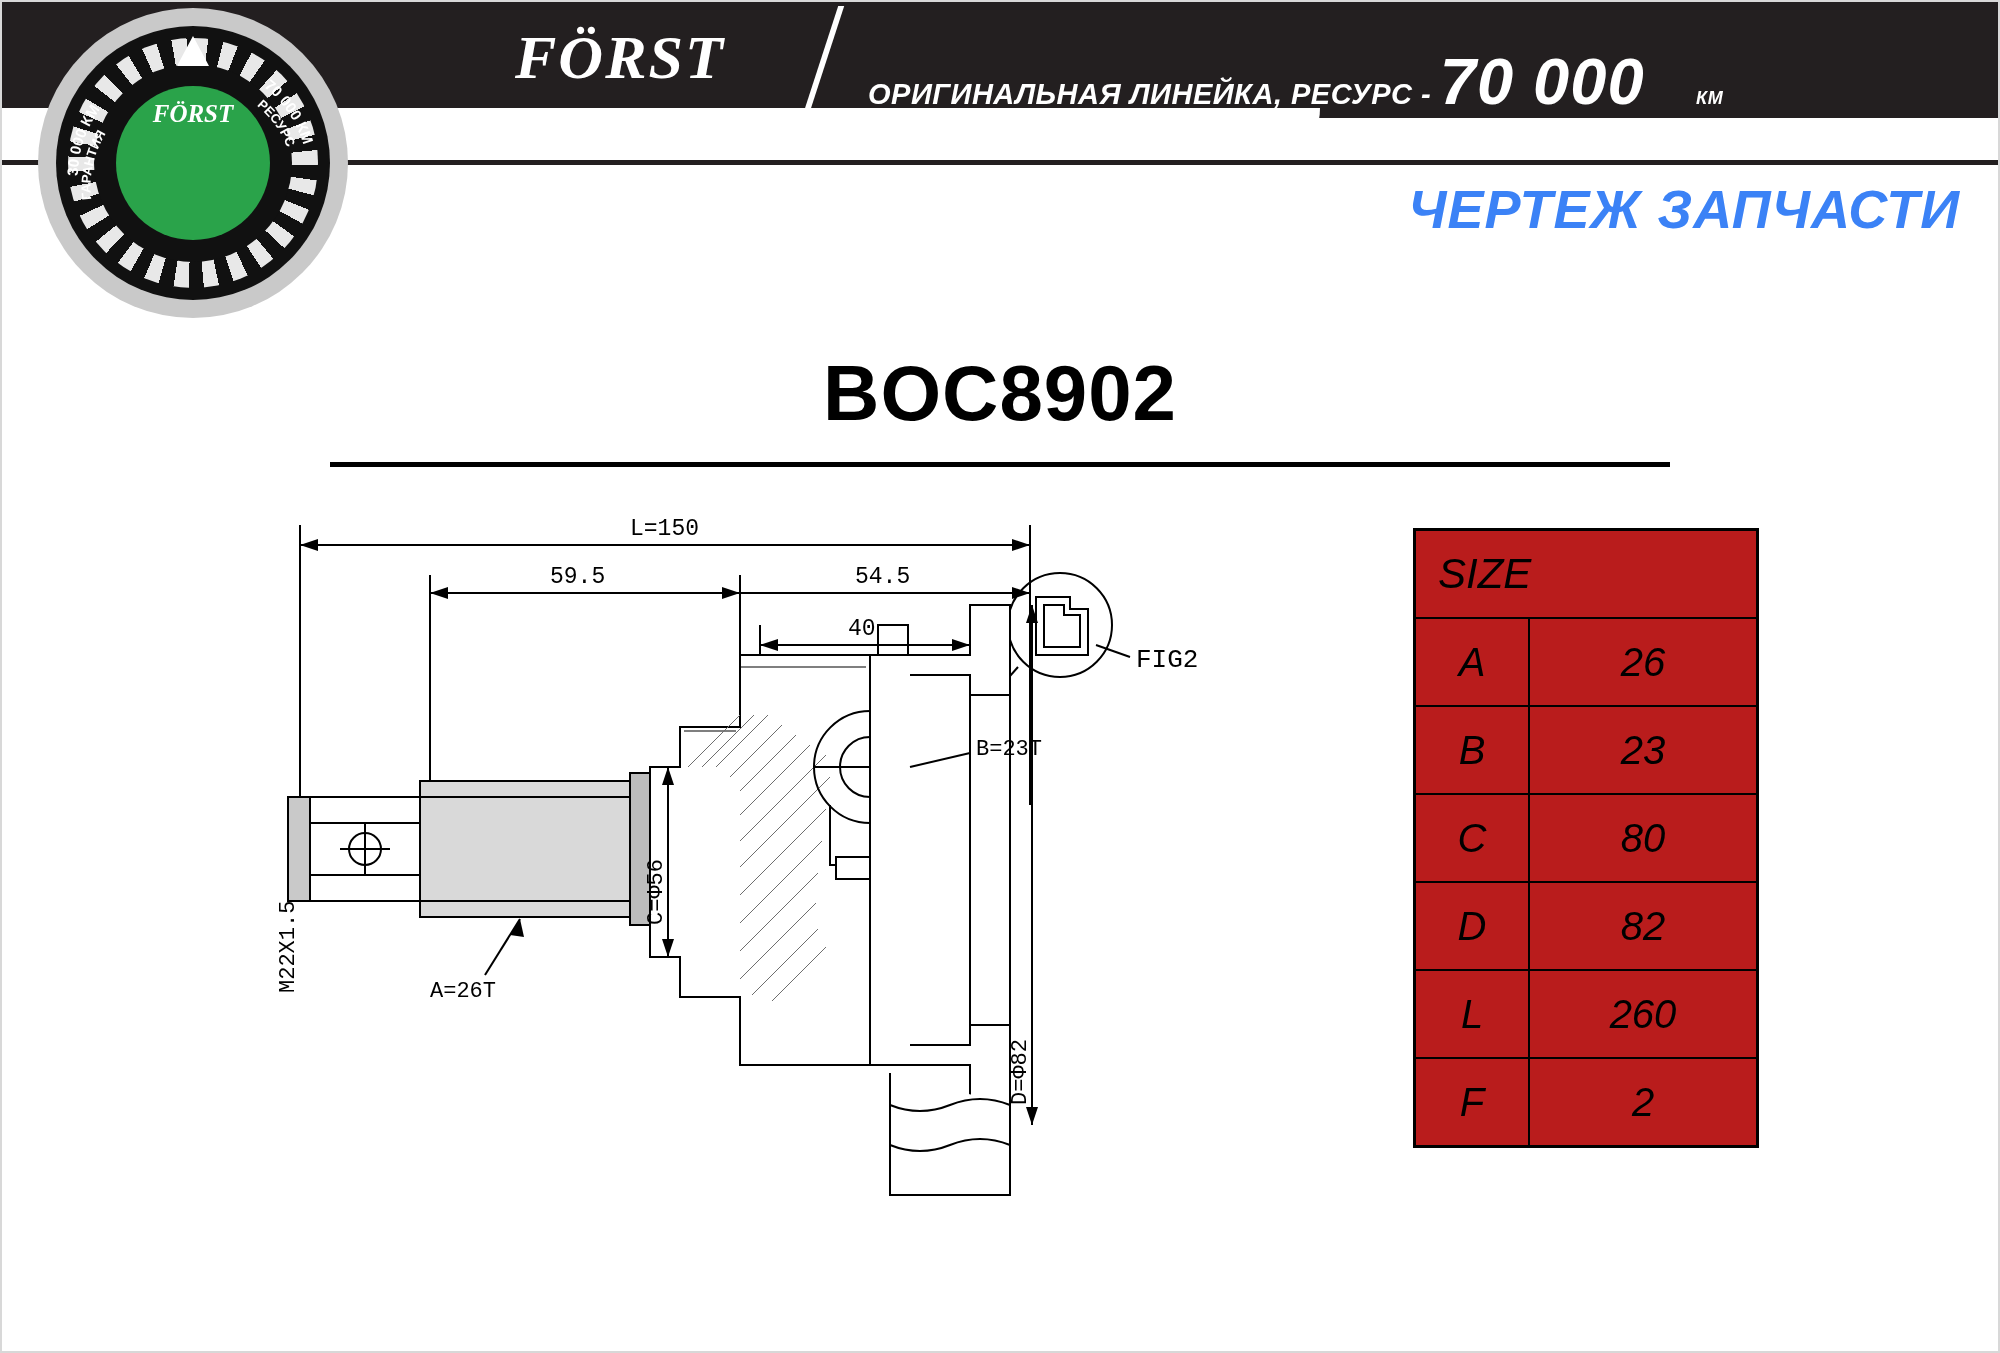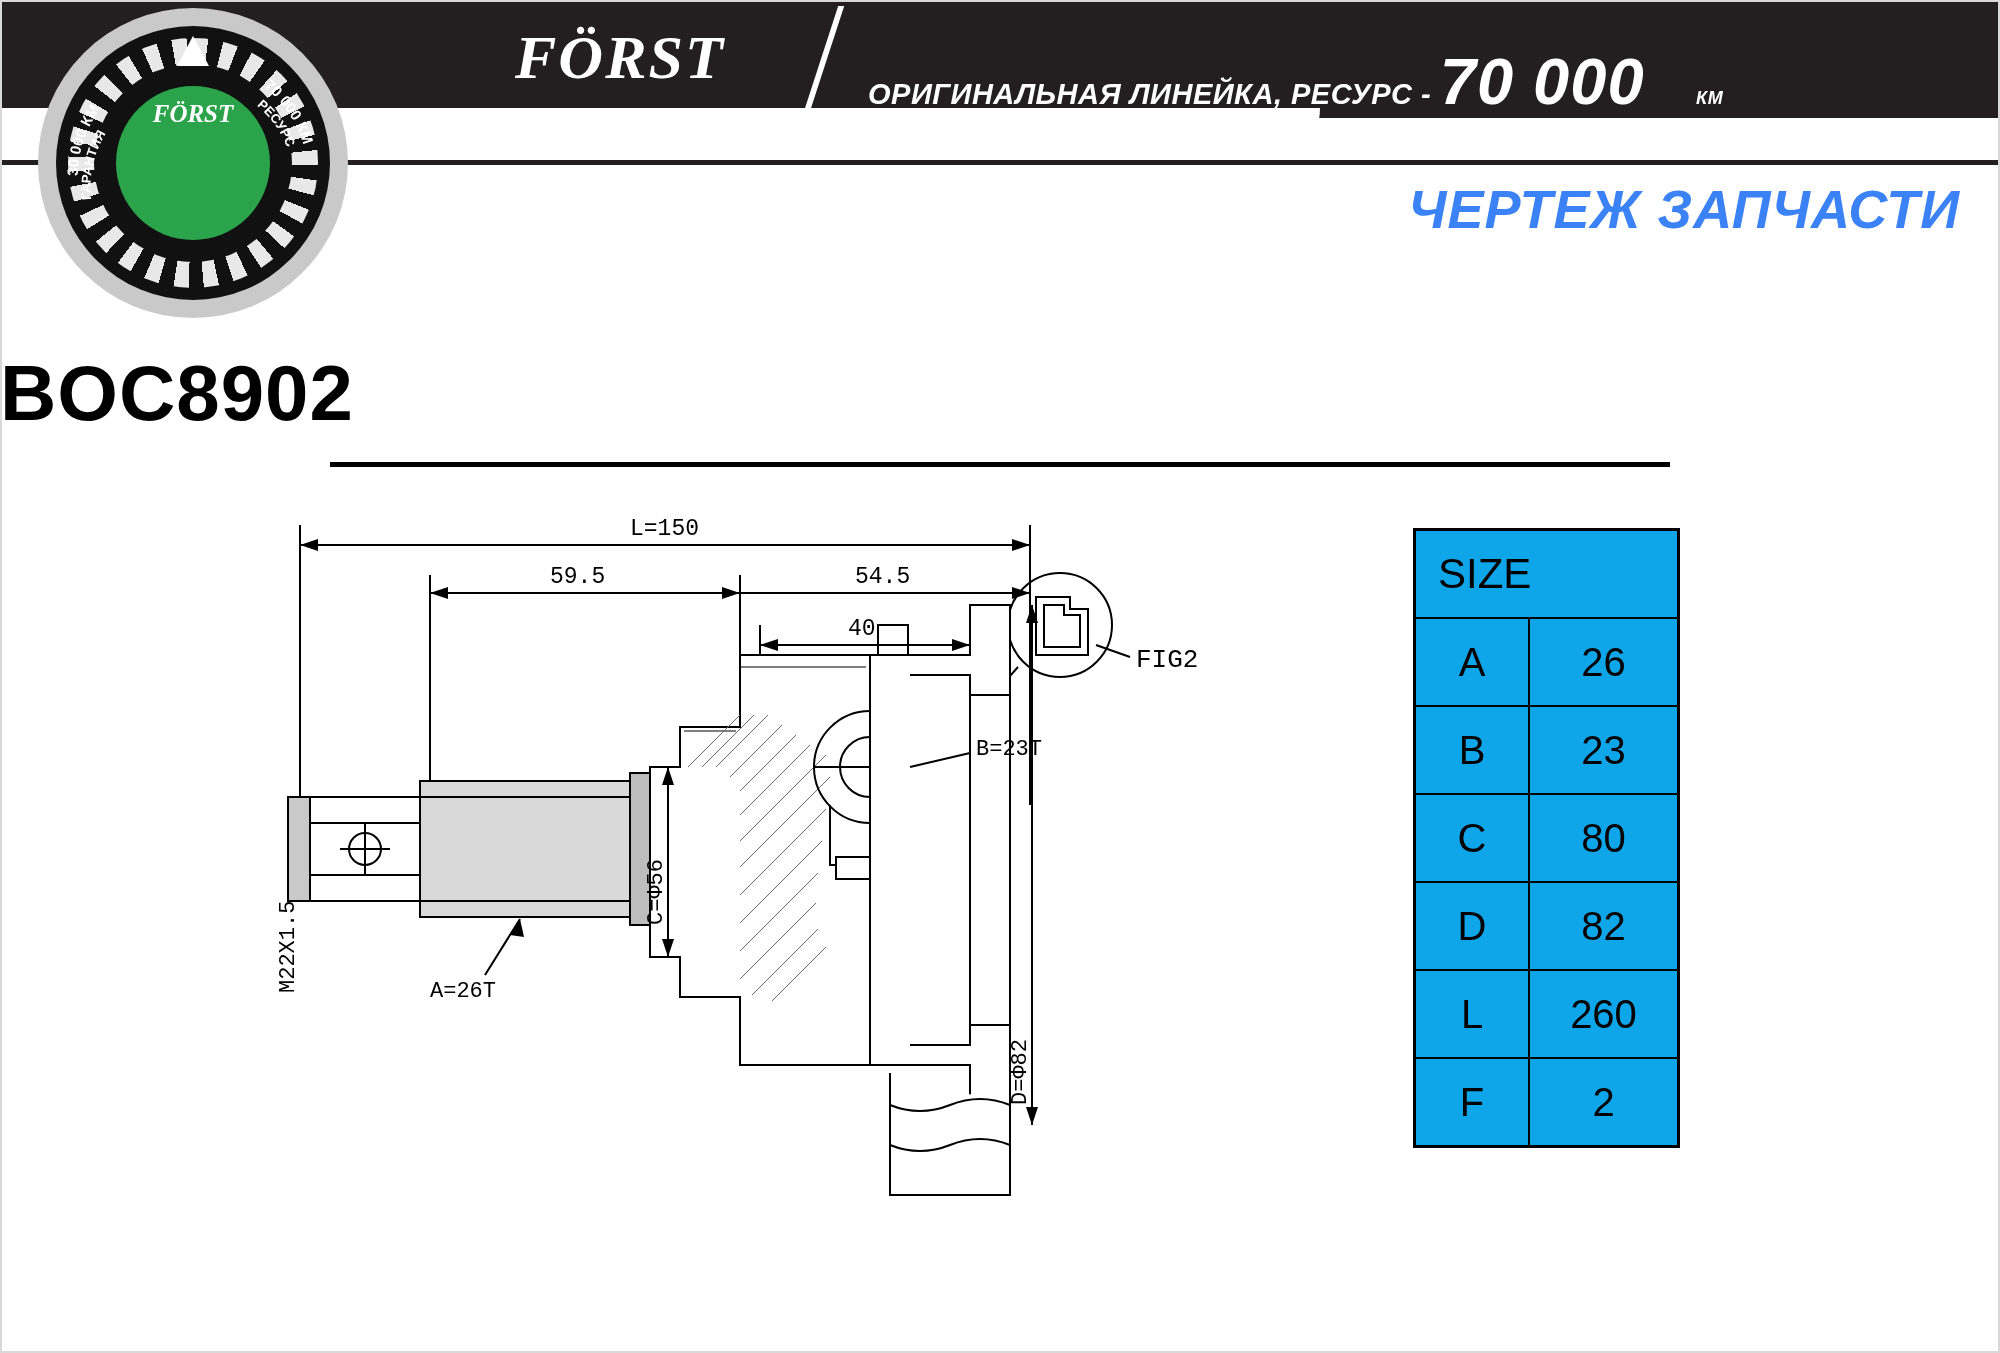--- a/index.html
+++ b/index.html
@@ -37,31 +37,31 @@
         background:#2aa34a;display:flex;align-items:center;justify-content:center;}
   .logo .core-label{position:absolute;left:0;right:0;top:92px;text-align:center;color:#fff;
         font-size:25px;font-weight:bold;font-style:italic;font-family:"Liberation Serif",serif;}
   .logo .arrow{position:absolute;left:50%;top:28px;margin-left:-16px;width:0;height:0;
         border-left:16px solid transparent;border-right:16px solid transparent;border-bottom:30px solid #fff;}
   .logo svg{position:absolute;left:0;top:0;}
 
   
   .sheet-title{position:absolute;right:40px;top:178px;font-size:54px;font-weight:bold;font-style:italic;
       color:#3b82f6;letter-spacing:1px;}
-  .part-number{position:absolute;left:0;right:0;top:348px;text-align:left;font-size:78px;
+  .part-number{position:absolute;left:0;right:0;top:348px;text-align:center;font-size:78px;
       font-weight:bold;color:#000;letter-spacing:1px;font-family:"Liberation Sans",sans-serif;}
   .title-rule{position:absolute;left:330px;top:462px;width:1340px;height:5px;background:#000;}
 
   
   .drawing{position:absolute;left:270px;top:505px;width:1120px;height:720px;}
   .drawing svg{display:block;}
 
   
-  .size-table{position:absolute;left:1413px;top:528px;width:267px;border:3px solid #000;
-      border-collapse:collapse;background:#0ea5e9;}
+  .size-table{position:absolute;left:1413px;top:528px;width:346px;border:3px solid #000;
+      border-collapse:collapse;background:#b91c1c;font-style:italic;}
   .size-table td{border:2px solid #000;height:84px;font-size:40px;text-align:center;
       color:#000;font-family:"Liberation Sans",sans-serif;}
   .size-table td.k{width:110px;}
   .size-table td.hdr{text-align:left;padding-left:22px;font-size:42px;}
 
   
   .frame{position:absolute;left:0;top:0;width:1996px;height:1349px;border:2px solid #d8d8d8;
       pointer-events:none;}
 </style>
 </head>

